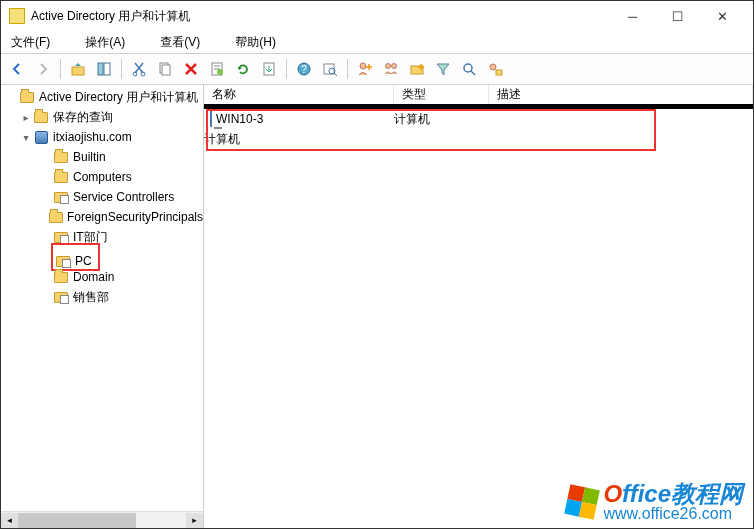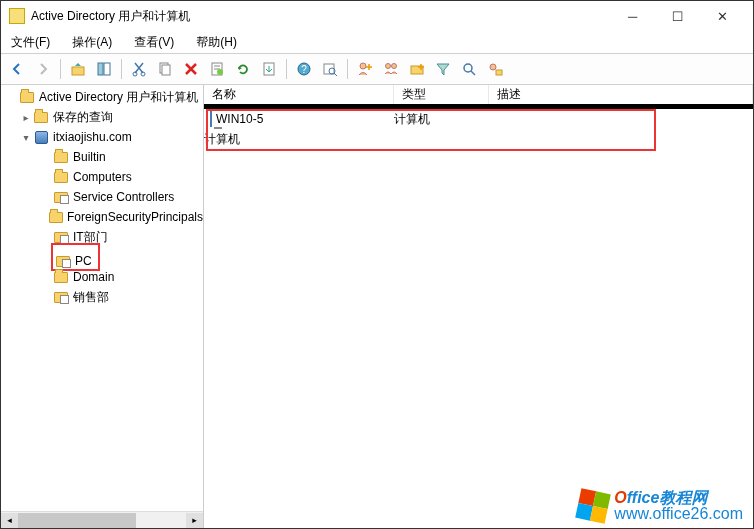--- a/index.html
+++ b/index.html
@@ -36,21 +36,21 @@
       width: 45px; height: 28px;
       display: flex; align-items: center; justify-content: center;
       font-size: 13px; color: #333;
     }
     
     .menubar {
       height: 22px;
       display: flex;
       align-items: center;
       padding: 0 6px;
-      gap: 14px;
+      gap: 27px;
       font-size: 12px;
     }
     .menu-item { padding: 2px 4px; }
     
     .toolbar {
       height: 32px;
       border-top: 1px solid #d0d0d0;
       border-bottom: 1px solid #d0d0d0;
       display: flex;
       align-items: center;
@@ -178,21 +178,21 @@
     .wm-logo {
       width: 30px; height: 30px;
       transform: rotate(12deg);
       display:grid; grid-template-columns:1fr 1fr; grid-template-rows:1fr 1fr;
     }
     .wm-logo div:nth-child(1){background:#eb3c00;}
     .wm-logo div:nth-child(2){background:#7fba00;}
     .wm-logo div:nth-child(3){background:#00a4ef;}
     .wm-logo div:nth-child(4){background:#ffb900;}
     .wm-text { display:flex; flex-direction:column; line-height:1;}
-    .wm-title { font-size:16px; font-style:italic; }
+    .wm-title { font-size:24px; font-style:italic; }
     .wm-title .o-red{color:#e53900; font-weight:bold;}
     .wm-title .blue{color:#1886d6; font-weight:bold;}
     .wm-url { font-size:16px; color:#1886d6; }
   </style>
 </head>
 <body>
 
 <div class="titlebar">
   <div class="titlebar-icon"></div>
   <div class="titlebar-title">Active Directory 用户和计算机</div>
@@ -425,21 +425,21 @@
   <div class="list-pane">
     <div class="list-header">
       <div class="col-h col-name">名称</div>
       <div class="col-h col-type">类型</div>
       <div class="col-h col-desc">描述</div>
     </div>
     <div class="list-body">
       <div class="list-row">
         <div class="cell-name">
           <span class="node-icon"><span class="comp-i"></span></span>
-          <span>WIN10-5</span>
+          <span>WIN10-3</span>
         </div>
         <div class="cell-type">计算机</div>
         <div class="cell-desc"></div>
       </div>
       <div class="list-row">
         <div class="cell-type">计算机</div>
         <div class="cell-desc"></div>
       </div>
       <div class="list-highlight"></div>
     </div>

